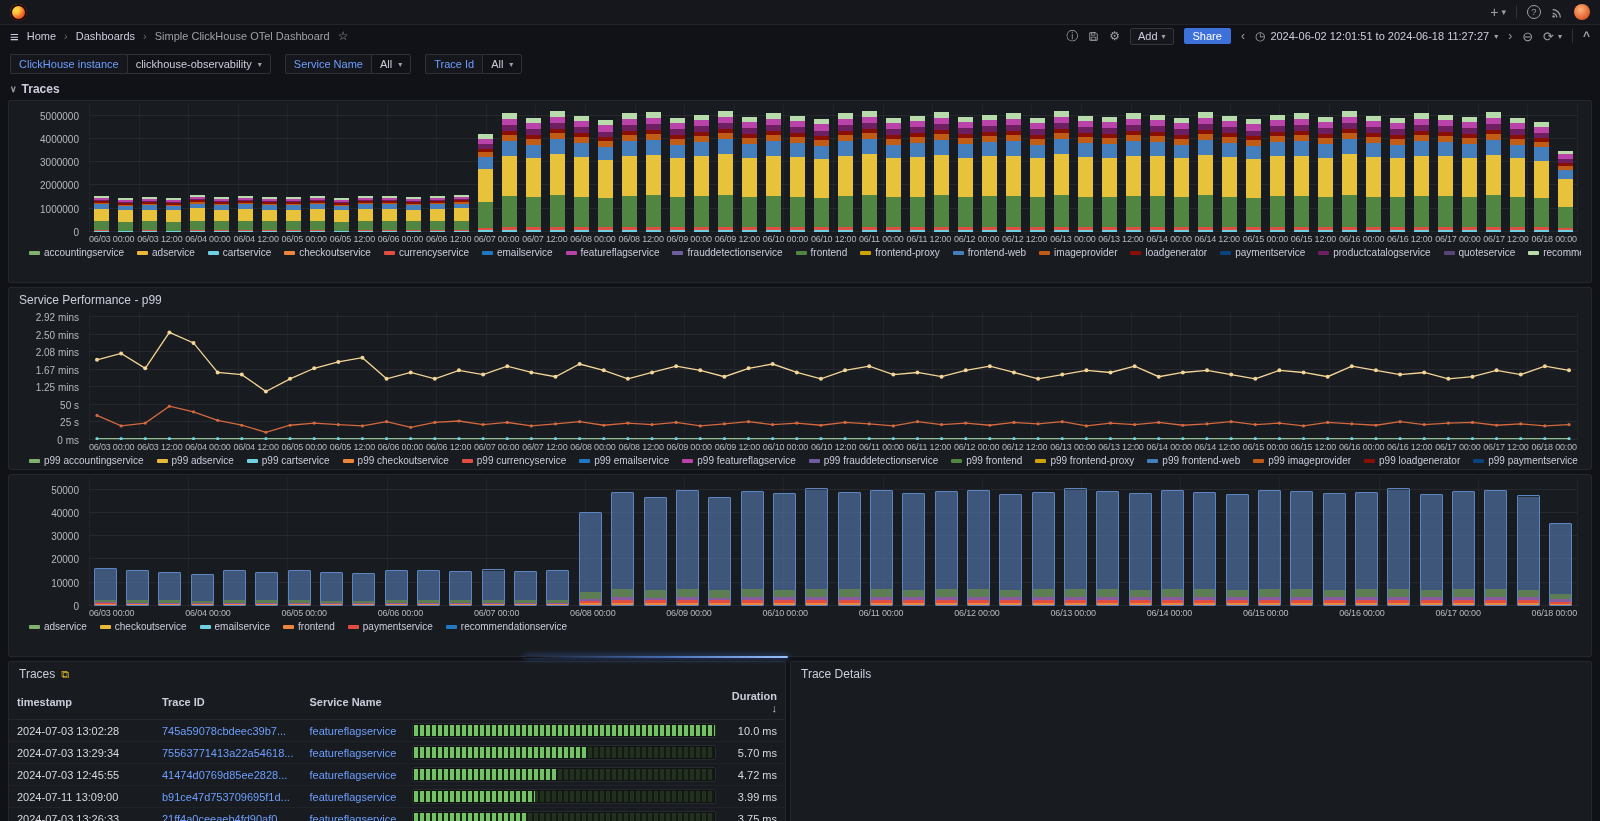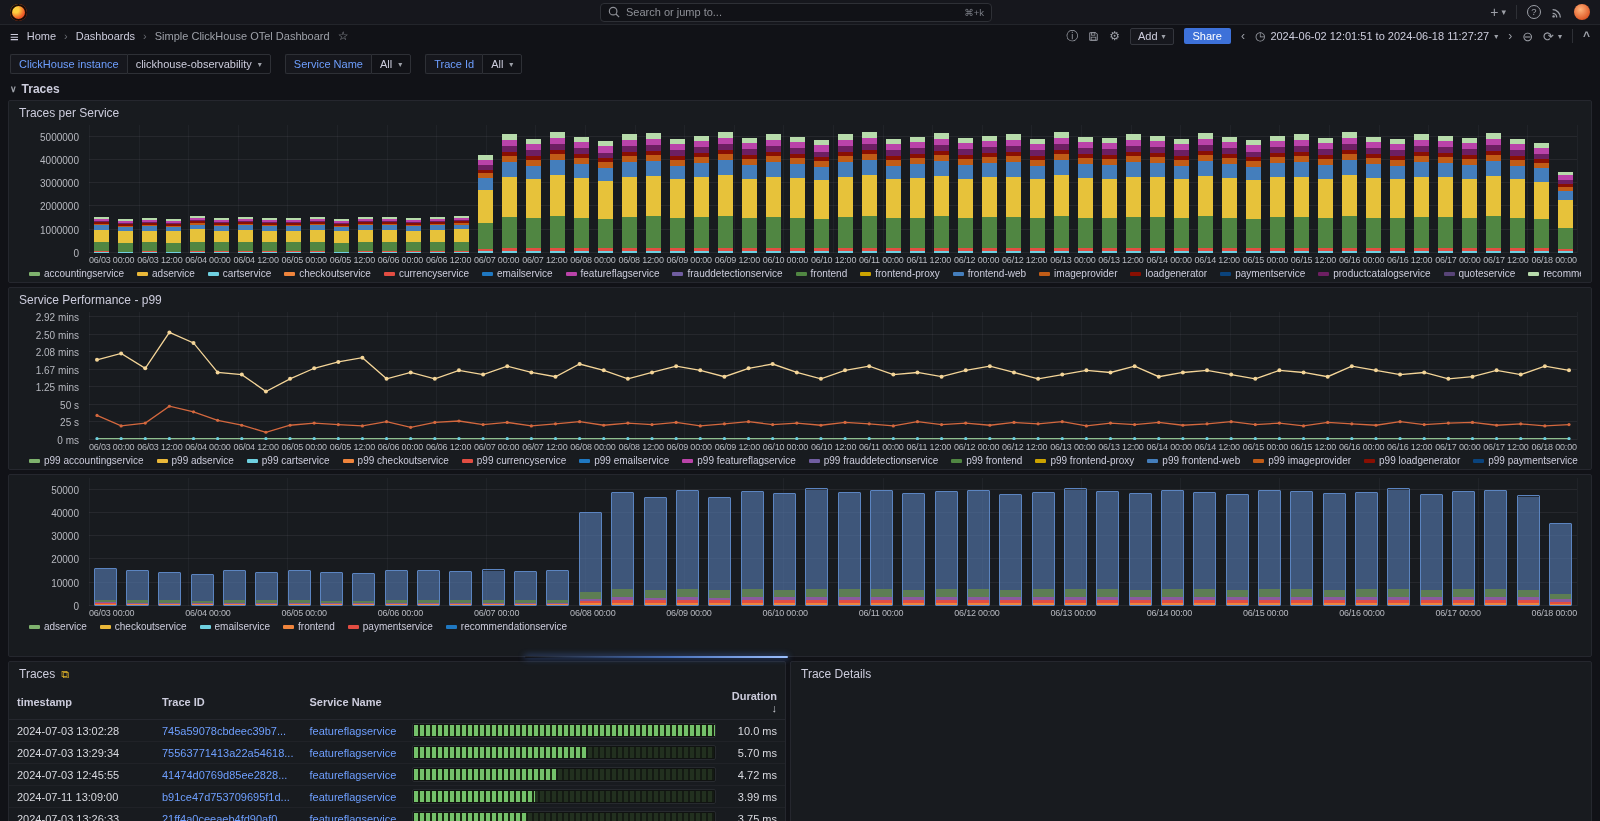--- a/index.html
+++ b/index.html
@@ -81,28 +81,20 @@
   .glowline { position:absolute; left:525px; top:656px; width:263px; height:2px;
     background:linear-gradient(90deg, rgba(61,113,217,0), rgba(84,138,233,0.75) 55%, #9cc0ff);
     box-shadow:0 0 6px 1px rgba(80,130,230,0.45); border-radius:2px; }
   .sorticon { color:#c5c7ce; font-size:11px; }
 </style>
 </head>
 <body>
 
 <div class="topnav">
   <div class="logo"></div>
-  <div class="searchwrap">
-    <svg width="12" height="12" viewBox="0 0 14 14">
-      <circle cx="6" cy="6" r="4.4" fill="none" stroke="#8e9097" stroke-width="1.4"></circle>
-      <line x1="9.3" y1="9.3" x2="13" y2="13" stroke="#8e9097" stroke-width="1.4"></line>
-    </svg>
-    <input placeholder="Search or jump to..." style="">
-    <span class="shortcut">⌘+k</span>
-  </div>
   <div class="topright">
     <span style="display:flex;gap:3px;align-items:center;color:#9da0a8;">
       <span class="icon" style="font-size:14px;">+</span>
       <span class="icon" style="font-size:9px;">▾</span>
     </span>
     <span class="vdiv"></span>
     <span class="icon" style="width:14px;height:14px;border:1.2px solid #9da0a8;border-radius:50%;font-size:9.5px;text-align:center;line-height:12px;">?</span>
     <span class="newsicon">
       <svg width="13" height="13" viewBox="0 0 16 16">
         <path d="M2 9 a5 5 0 0 1 5 5" fill="none" stroke="#9da0a8" stroke-width="1.6"></path>
@@ -175,21 +167,20 @@
       </span>
     </div>
   </div>
 
 <div class="section-head">
   <span class="icon">∨</span>
   <span>Traces</span>
 </div>
 
 <div class="panel chartpanel">
-  <div class="panel-title">Traces per Service</div>
   <div class="chartbody">
     <div class="ygutter" id="y1">
         <span class="ylab" style="bottom: 0%;">0</span>
         <span class="ylab" style="bottom: 18.1818%;">1000000</span>
         <span class="ylab" style="bottom: 36.3636%;">2000000</span>
         <span class="ylab" style="bottom: 54.5455%; margin-top: 48px;">3000000</span>
         <span class="ylab" style="bottom: 72.7273%;">4000000</span>
         <span class="ylab" style="bottom: 90.9091%;">5000000</span>
       </div>
     <div class="plot" id="plot1">

